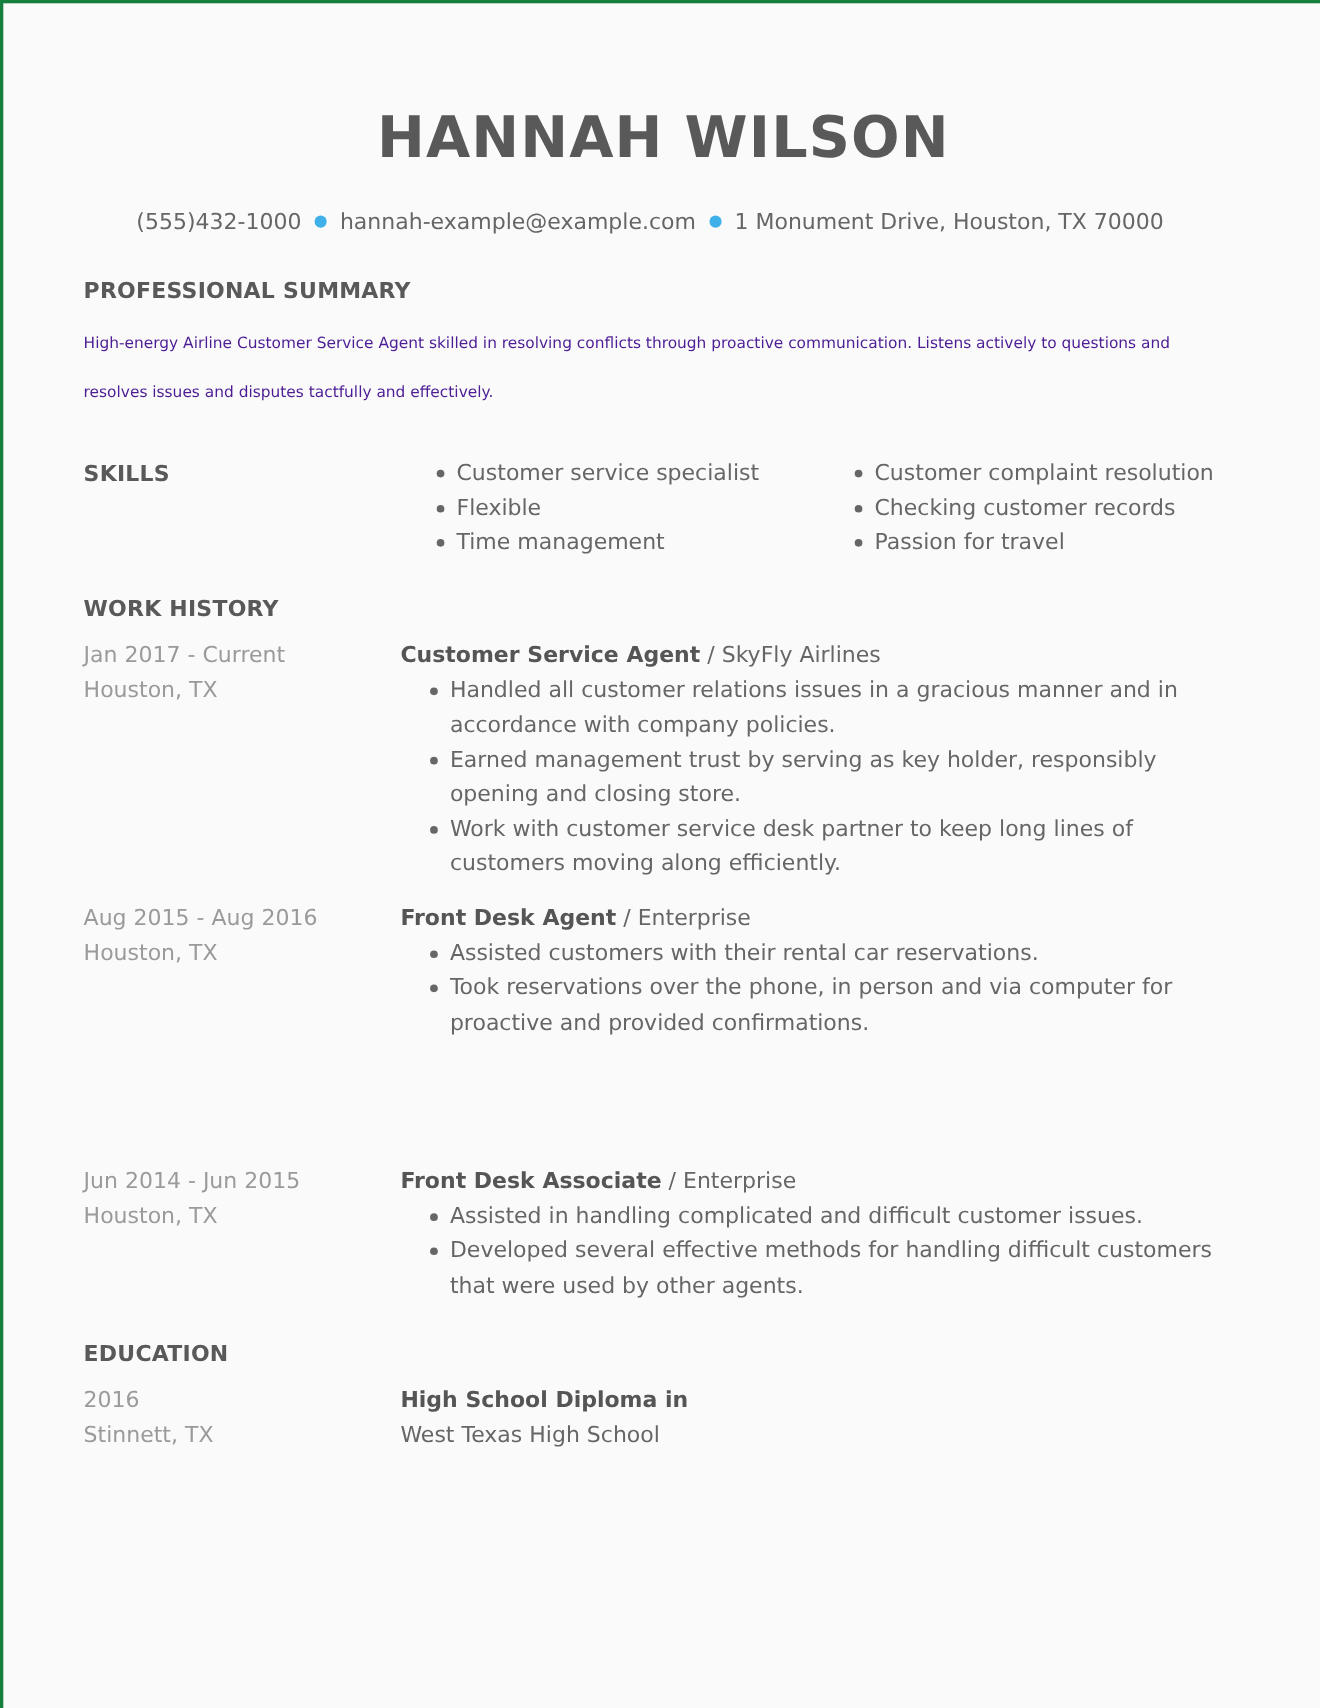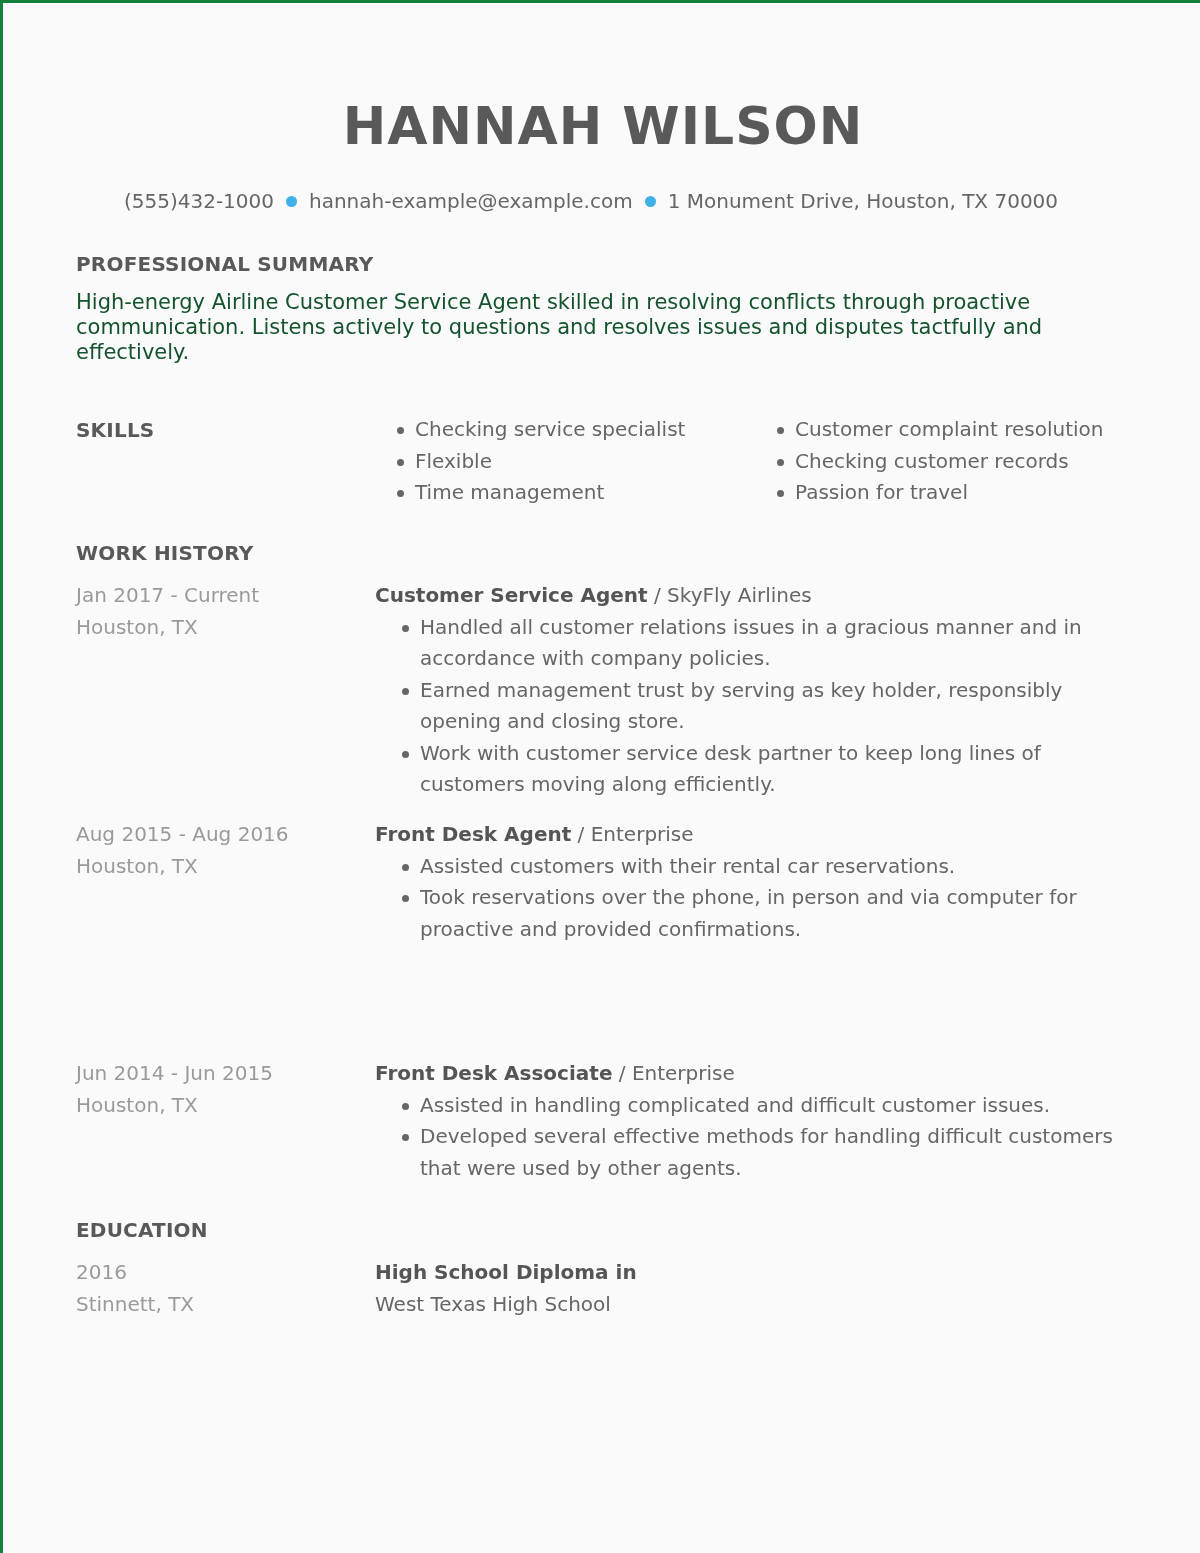--- a/index.html
+++ b/index.html
@@ -63,23 +63,23 @@
       font-size: 20px;
       color: #595959;
       line-height: 28px;
       letter-spacing: 0.2px;
     }
     .summary {
       position: absolute;
       left: 73px;
       top: 287px;
       width: 1000px;
-      font-size: 21px;
-      line-height: 25px;
-      color: #14532d;
+      font-size: 14px;
+      line-height: 45px;
+      color: #4c1d95;
     }
     .skills-col {
       position: absolute;
       top: 411px;
       list-style: none;
       margin: 0;
       padding: 0;
       font-size: 20px;
       line-height: 31.5px;
       color: #666;
@@ -106,21 +106,21 @@
     .job .left {
       position: absolute;
       left: 73px;
       top: 0;
       font-size: 20px;
       line-height: 31.5px;
       color: #9a9a9a;
     }
     .job .right {
       position: absolute;
-      left: 372px;
+      left: 361px;
       top: 0;
       width: 760px;
       font-size: 20px;
       line-height: 31.5px;
       color: #666;
     }
     .job .title { font-weight: bold; color: #555; }
     .job ul {
       list-style: none;
       margin: 0;
@@ -149,21 +149,21 @@
   <div class="name">HANNAH WILSON</div>
   <div class="contact">
     <span>(555)432-1000</span><span class="dot"></span><span>hannah-example@example.com</span><span class="dot"></span><span>1 Monument Drive, Houston, TX 70000</span>
   </div>
 
   <div class="section-title" style="top:247px;">PROFESSIONAL SUMMARY</div>
   <div class="summary">High-energy Airline Customer Service Agent skilled in resolving conflicts through proactive communication. Listens actively to questions and resolves issues and disputes tactfully and effectively.</div>
 
   <div class="section-title" style="top:413px;">SKILLS</div>
   <ul class="skills-col" style="left:392px;">
-    <li class="bullet-item">Checking service specialist</li>
+    <li class="bullet-item">Customer service specialist</li>
     <li class="bullet-item">Flexible</li>
     <li class="bullet-item">Time management</li>
   </ul>
   <ul class="skills-col" style="left:772px;">
     <li class="bullet-item">Customer complaint resolution</li>
     <li class="bullet-item">Checking customer records</li>
     <li class="bullet-item">Passion for travel</li>
   </ul>
 
   <div class="section-title" style="top:536px;">WORK HISTORY</div>

